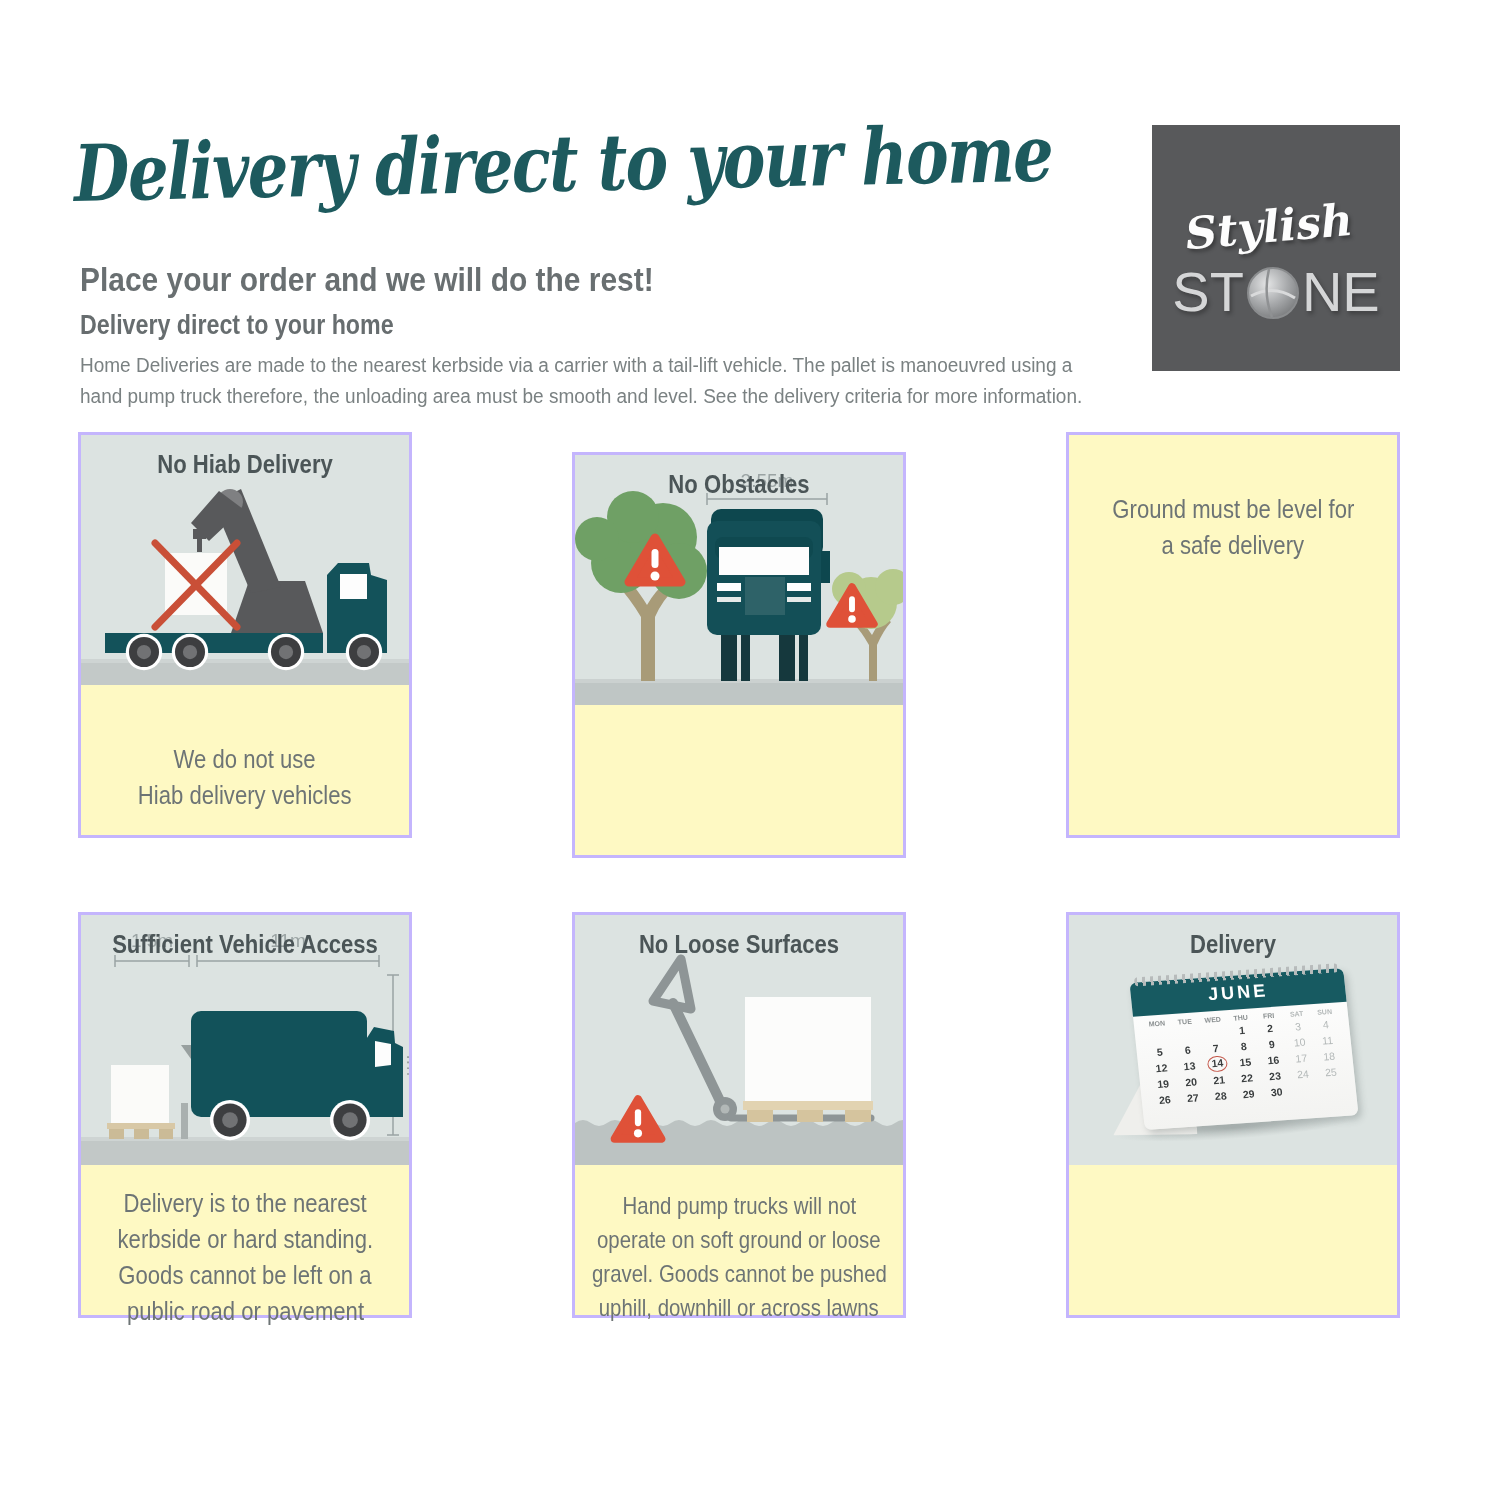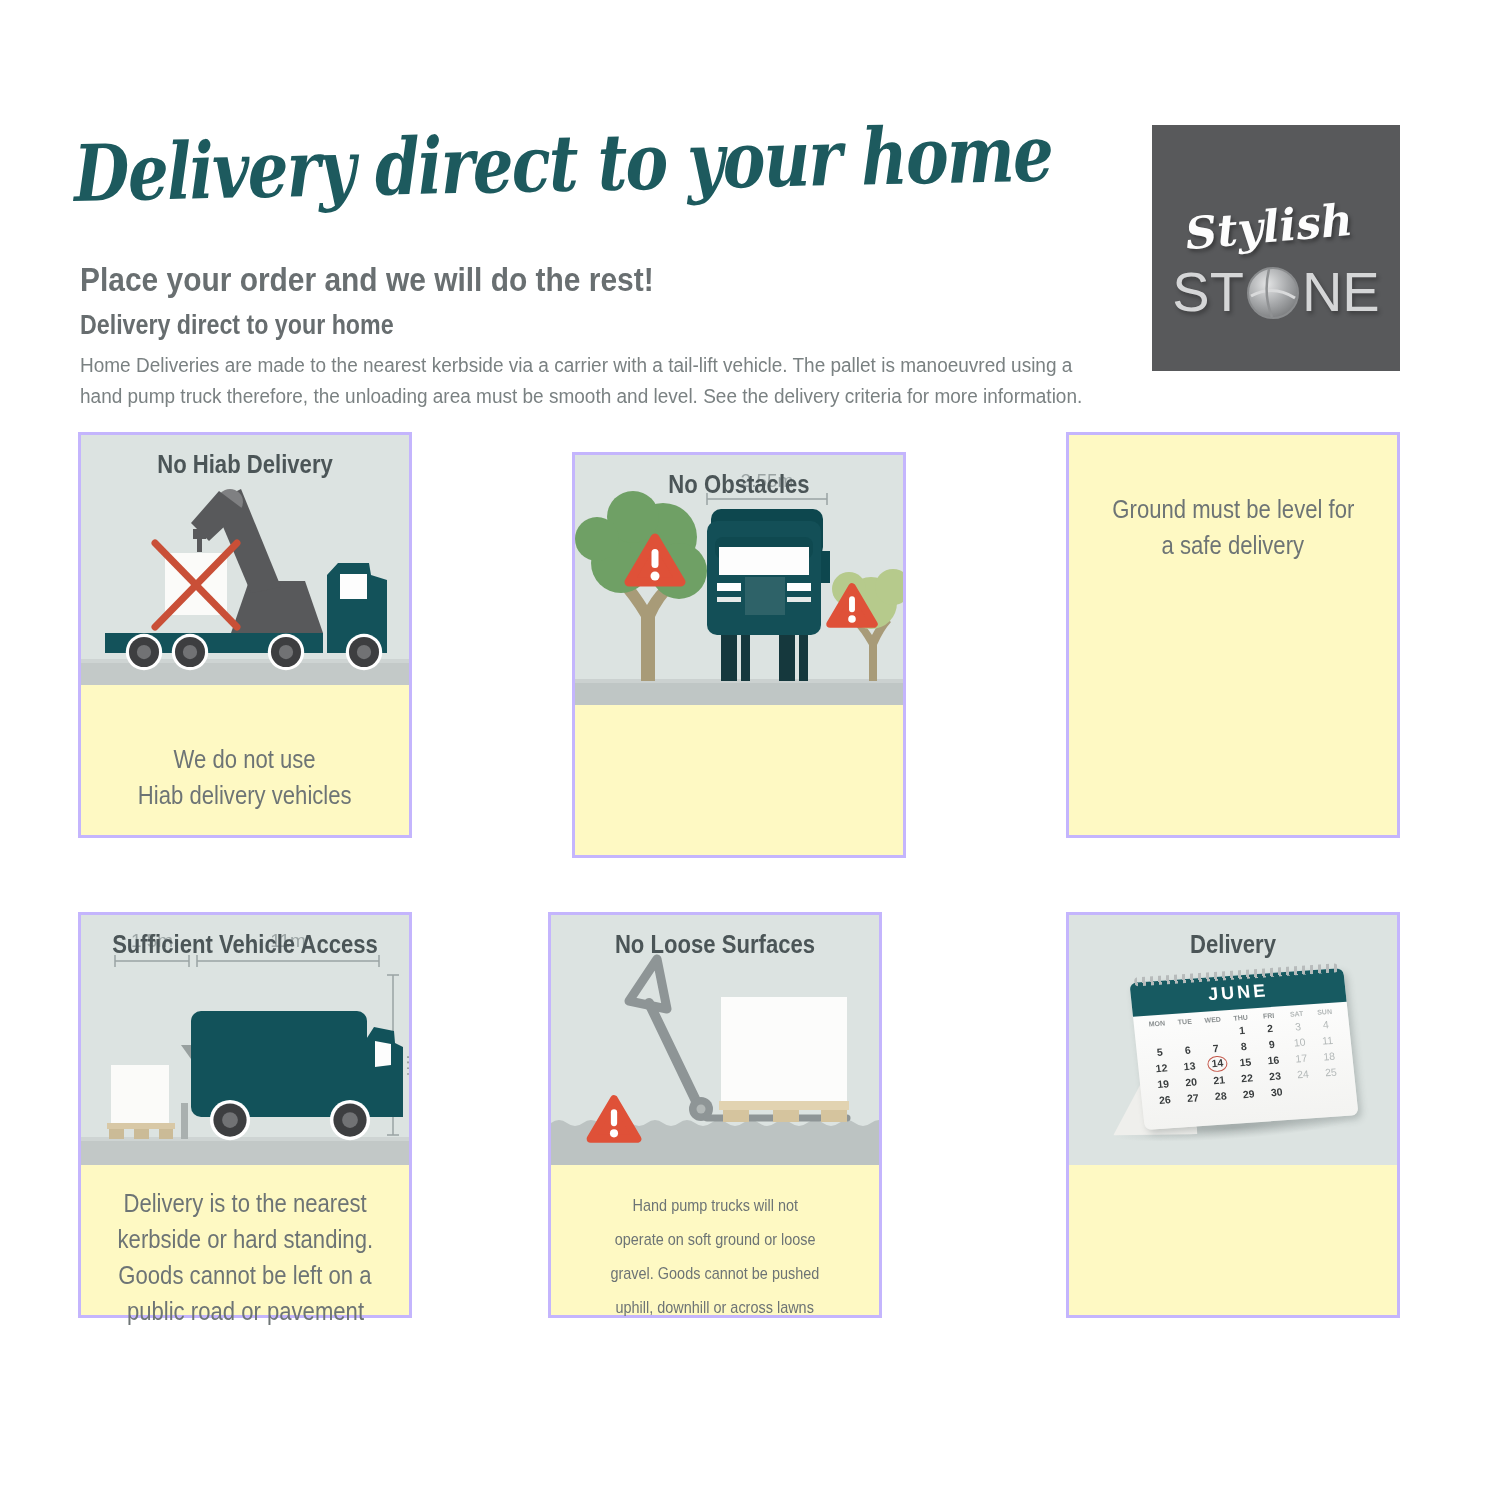--- a/index.html
+++ b/index.html
@@ -65,39 +65,39 @@
 
   
   .card{
     width:328px;height:400px;
     border:3px solid #c4b5fd;background:#fef9c3;
   }
   .card.c1{left:78px;top:432px;}
   .card.c2{left:572px;top:452px;}
   .card.c3{left:1066px;top:432px;}
   .card.c4{left:78px;top:912px;}
-  .card.c5{left:548px;top:912px;}
+  .card.c5{left:572px;top:912px;}
   .card.c6{left:1066px;top:912px;}
   .illus{
     position:relative;height:250px;background:#dce3e1;overflow:hidden;
   }
   .illus svg{position:absolute;left:0;top:0;}
   .card-title{
     position:absolute;left:0;top:14px;width:100%;z-index:6;
     text-align:center;font-size:26px;font-weight:bold;color:#4b5557;
     transform:scaleX(0.85);margin:0;
   }
   .body{
     height:184px;display:flex;flex-direction:column;
     justify-content:center;align-items:center;
     text-align:center;color:#6d7475;
     font-size:26px;line-height:36px;
   }
   .body > div{transform:scaleX(0.85);white-space:nowrap;}
-  .c5 .body{font-size:17px;line-height:34px;}
+  .c5 .body{font-size:24px;line-height:34px;}
   .c6 .body .small{font-size:24px;}
   .dim-text{fill:#9aa3a3;font-size:19px;font-family:"Liberation Sans",sans-serif;}
 
   
   .cal-wrap{position:absolute;left:0;top:0;width:328px;height:250px;}
   .cal-back{
     position:absolute;left:38px;top:92px;width:84px;height:132px;
     background:#efefec;
     clip-path:polygon(100% 0,100% 100%,0 94%);
     transform:rotate(-6deg);

